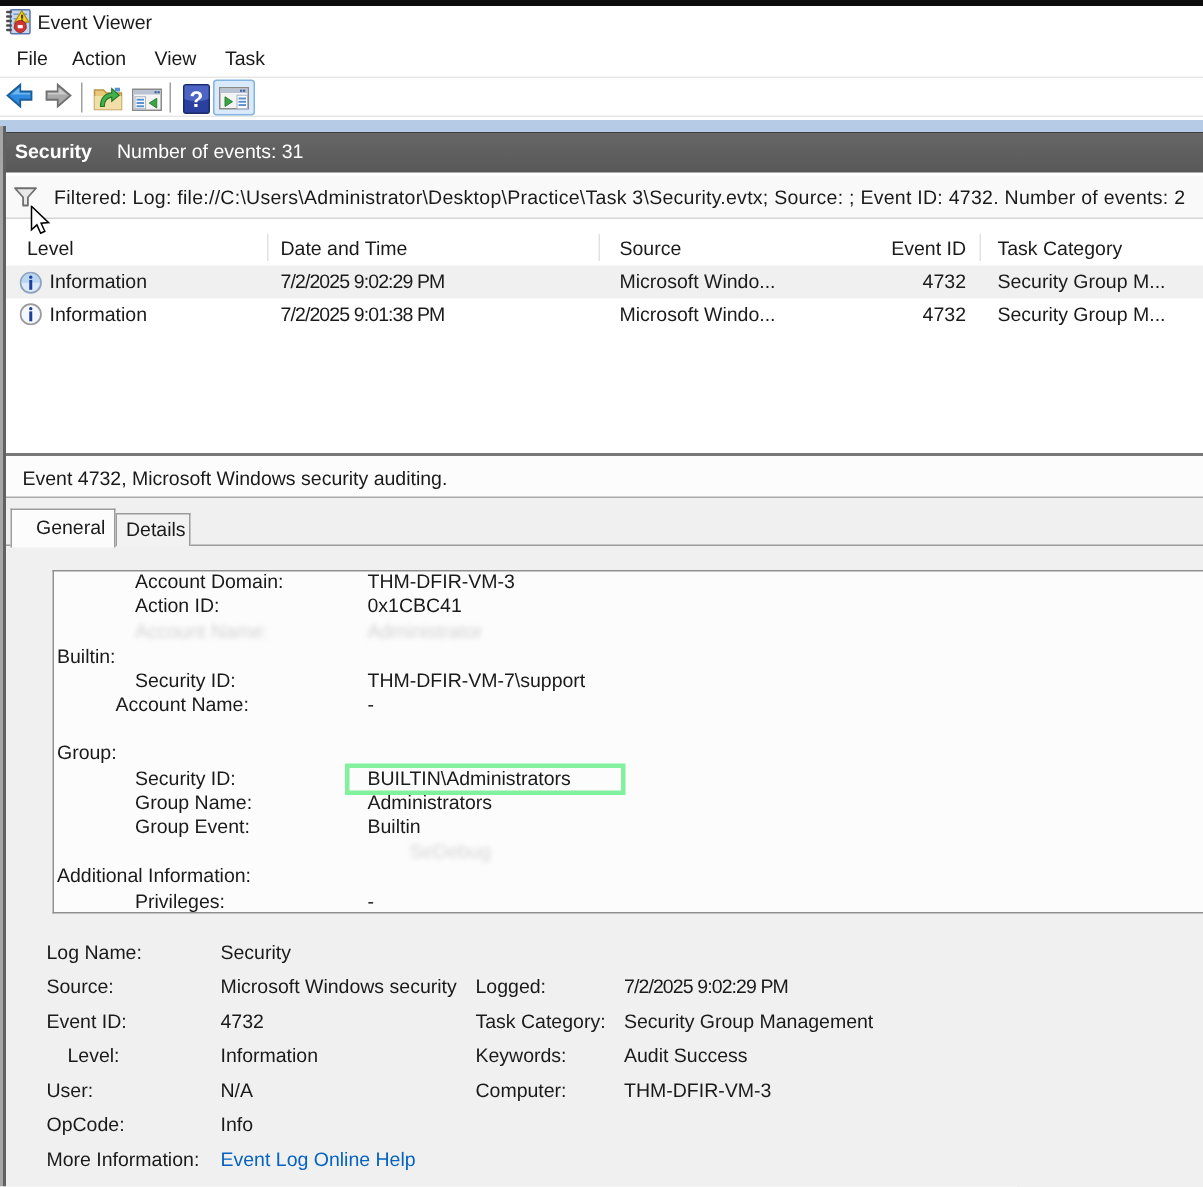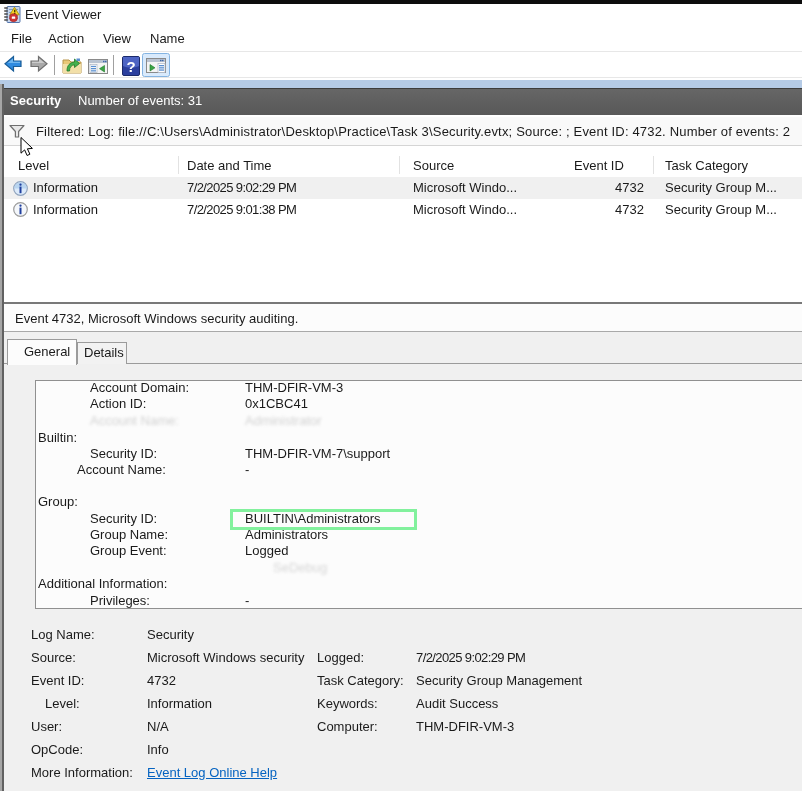--- a/index.html
+++ b/index.html
@@ -29,21 +29,21 @@
   <rect x="10" y="4.8" width="1.4" height="2.6" fill="#4a3c00"></rect>
   <rect x="10" y="8" width="1.4" height="1.2" fill="#4a3c00"></rect>
   <circle cx="9.5" cy="12.7" r="4" fill="#cf3535" stroke="#9b1c1c" stroke-width="0.6"></circle>
   <rect x="7.8" y="11.6" width="3.4" height="2.2" rx="0.4" fill="#fff"></rect>
 </svg>
 <div class="t" style="left:25px;top:7px">Event Viewer</div>
 
 <div class="t" style="left:11px;top:31px">File</div>
 <div class="t" style="left:48px;top:31px">Action</div>
 <div class="t" style="left:103px;top:31px">View</div>
-<div class="t" style="left:150px;top:31px">Name</div>
+<div class="t" style="left:150px;top:31px">Task</div>
 
 <div class="abs" style="left:0;top:51px;width:802px;height:1px;background:#e7e7e7"></div>
 <div class="abs" style="left:0;top:77px;width:802px;height:1px;background:#e7e7e7"></div>
 <svg class="abs" style="left:0;top:52px" width="180" height="26" viewBox="0 0 180 26">
 
   <path d="M13.5 4.5 L13.5 9 L21 9 L21 14.5 L13.5 14.5 L13.5 19 L5 11.7 Z" fill="#2f8be0" stroke="#1a5d97" stroke-width="1.2"></path>
   <path d="M13 6.5 L13 9.8 L20 9.8 L20 11 L7.5 11 L13 6.5 Z" fill="#7fc0f2" opacity="0.8"></path>
 
   <path d="M38.5 4.5 L38.5 9 L31 9 L31 14.5 L38.5 14.5 L38.5 19 L47 11.7 Z" fill="#a9a9a9" stroke="#707070" stroke-width="1.2"></path>
   <path d="M39 6.5 L39 9.8 L32 9.8 L32 11 L44.5 11 L39 6.5 Z" fill="#d3d3d3" opacity="0.8"></path>
@@ -97,21 +97,21 @@
 
 <div class="abs" style="left:4px;top:117px;width:798px;height:28px;background:#f9f9f9;border-bottom:1px solid #d5d5d5"></div>
 <svg id="funnel" class="abs" style="left:9px;top:124px" width="16" height="15" viewBox="0 0 16 15">
   <path d="M1 1.5 L15 1.5 L9.6 7.5 L9.6 13 L6.4 13 L6.4 7.5 Z" fill="#e8e8e8" stroke="#6f6f6f" stroke-width="1.2" stroke-linejoin="round"></path>
 </svg>
 <div class="t" style="left:36px;top:124px;letter-spacing:0.18px" id="filtertext">Filtered: Log: file://C:\Users\Administrator\Desktop\Practice\Task 3\Security.evtx; Source: ; Event ID: 4732. Number of events: 2</div>
 
 <div class="t" style="left:18px;top:158px">Level</div>
 <div class="t" style="left:187px;top:158px">Date and Time</div>
 <div class="t" style="left:413px;top:158px">Source</div>
-<div class="t" style="left:574px;top:158px;width:70px;text-align:left">Event ID</div>
+<div class="t" style="left:574px;top:158px;width:70px;text-align:right">Event ID</div>
 <div class="t" style="left:665px;top:158px">Task Category</div>
 <div class="abs" style="left:178px;top:156px;width:1px;height:18px;background:#e2e2e2"></div>
 <div class="abs" style="left:399px;top:156px;width:1px;height:18px;background:#e2e2e2"></div>
 <div class="abs" style="left:653px;top:156px;width:1px;height:18px;background:#e2e2e2"></div>
 
 <div class="abs" style="left:4px;top:177px;width:798px;height:22px;background:#f0f0f0"></div>
 <svg class="abs" style="left:13px;top:181px" width="15" height="15" viewBox="0 0 15 15">
   <circle cx="7.5" cy="7.5" r="6.8" fill="#dceafa" stroke="#8fa3bd" stroke-width="1.2"></circle>
   <path d="M1.2 7.5 a6.3 6.3 0 0 1 12.6 0 Z" fill="#b9d5f0"></path>
   <rect x="6.4" y="2.6" width="2.2" height="2.2" rx="1" fill="#1f3f9e"></rect>
@@ -157,21 +157,21 @@
     <div class="t" style="left:209px;top:65px">THM-DFIR-VM-7\support</div>
   <div class="t" style="left:41px;top:81px">Account Name:</div>
     <div class="t" style="left:209px;top:81px">-</div>
   <div class="t" style="left:2px;top:113px">Group:</div>
   <div class="t" style="left:54px;top:130px">Security ID:</div>
     <div class="t" style="left:209px;top:130px">BUILTIN\Administrators</div>
   <div class="abs" style="left:194px;top:128px;width:181px;height:15px;border:3px solid #82f19d"></div>
   <div class="t" style="left:54px;top:146px">Group Name:</div>
     <div class="t" style="left:209px;top:146px">Administrators</div>
   <div class="t" style="left:54px;top:162px">Group Event:</div>
-    <div class="t" style="left:209px;top:162px">Logged</div>
+    <div class="t" style="left:209px;top:162px">Builtin</div>
   <div class="t" style="left:237px;top:179px;color:#d6d6d6;filter:blur(1.8px)">SeDebug</div>
   <div class="t" style="left:2px;top:195px">Additional Information:</div>
   <div class="t" style="left:54px;top:212px">Privileges:</div>
     <div class="t" style="left:209px;top:212px">-</div>
 </div>
 
 <div class="t" style="left:31px;top:627px">Log Name:</div>
 <div class="t" style="left:147px;top:627px">Security</div>
 <div class="t" style="left:31px;top:650px">Source:</div>
 <div class="t" style="left:147px;top:650px">Microsoft Windows security</div>
@@ -185,17 +185,17 @@
 <div class="t" style="left:147px;top:696px">Information</div>
 <div class="t" style="left:317px;top:696px">Keywords:</div>
 <div class="t" style="left:416px;top:696px">Audit Success</div>
 <div class="t" style="left:31px;top:719px">User:</div>
 <div class="t" style="left:147px;top:719px">N/A</div>
 <div class="t" style="left:317px;top:719px">Computer:</div>
 <div class="t" style="left:416px;top:719px">THM-DFIR-VM-3</div>
 <div class="t" style="left:31px;top:742px">OpCode:</div>
 <div class="t" style="left:147px;top:742px">Info</div>
 <div class="t" style="left:31px;top:765px">More Information:</div>
-<div class="t" style="left:147px;top:765px;color:#0563c1;text-decoration:underline">Event Log Online Help</div>
+<div class="t" style="left:147px;top:765px;color:#0563c1;">Event Log Online Help</div>
 
 <svg id="cursor" class="abs" style="left:20px;top:137px;z-index:50" width="14" height="21" viewBox="0 0 14 21">
   <path d="M1 0.5 L1 16.2 L4.6 12.9 L7.1 18.5 L9.9 17.2 L7.4 11.8 L12.4 11.4 Z" fill="#fff" stroke="#000" stroke-width="1"></path>
 </svg>
 
 </body></html>

